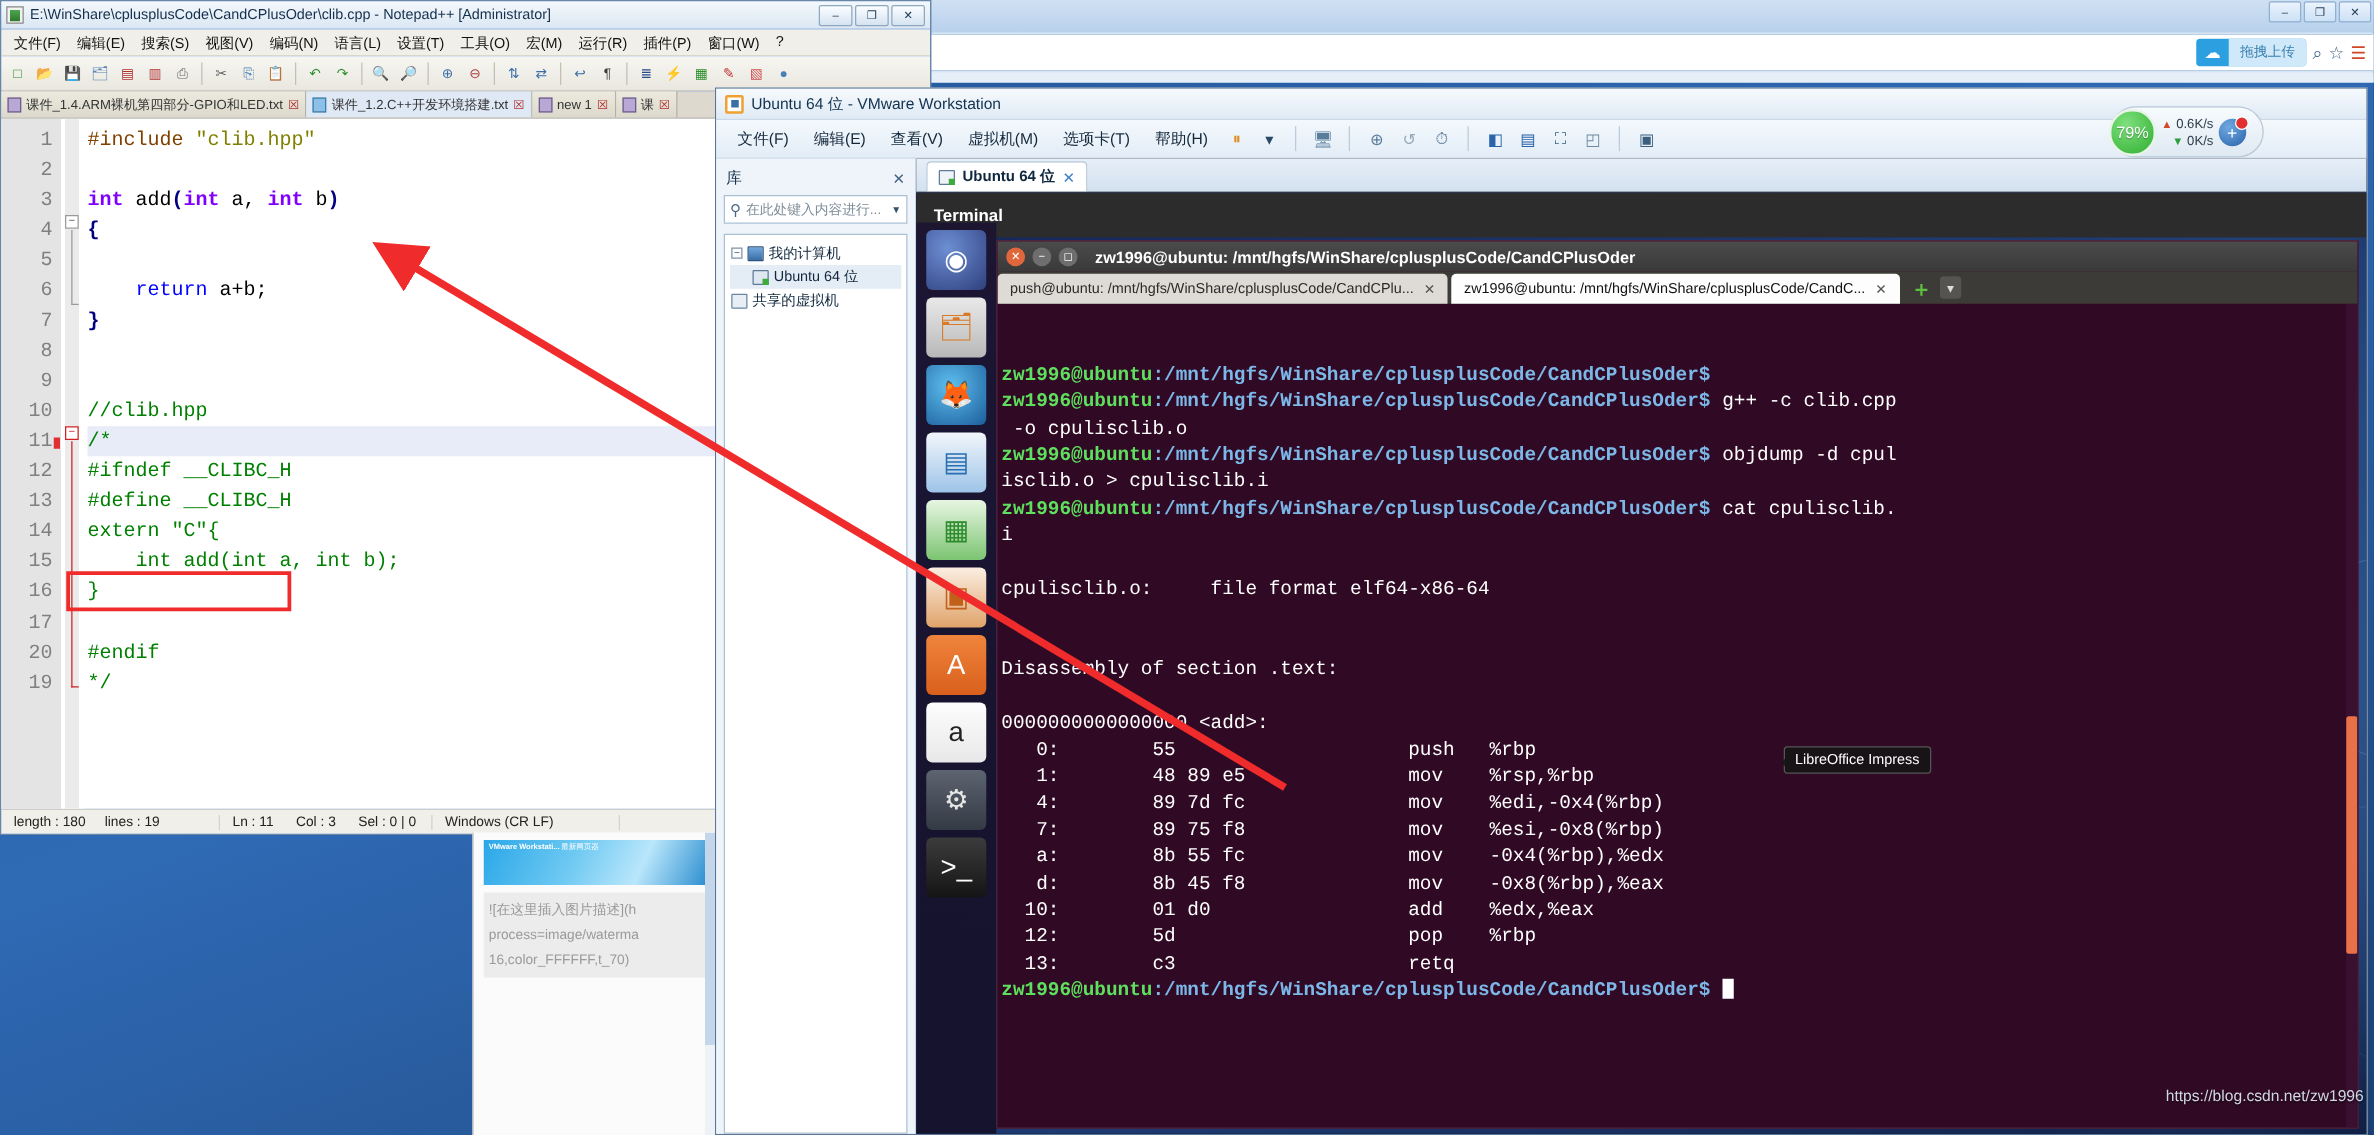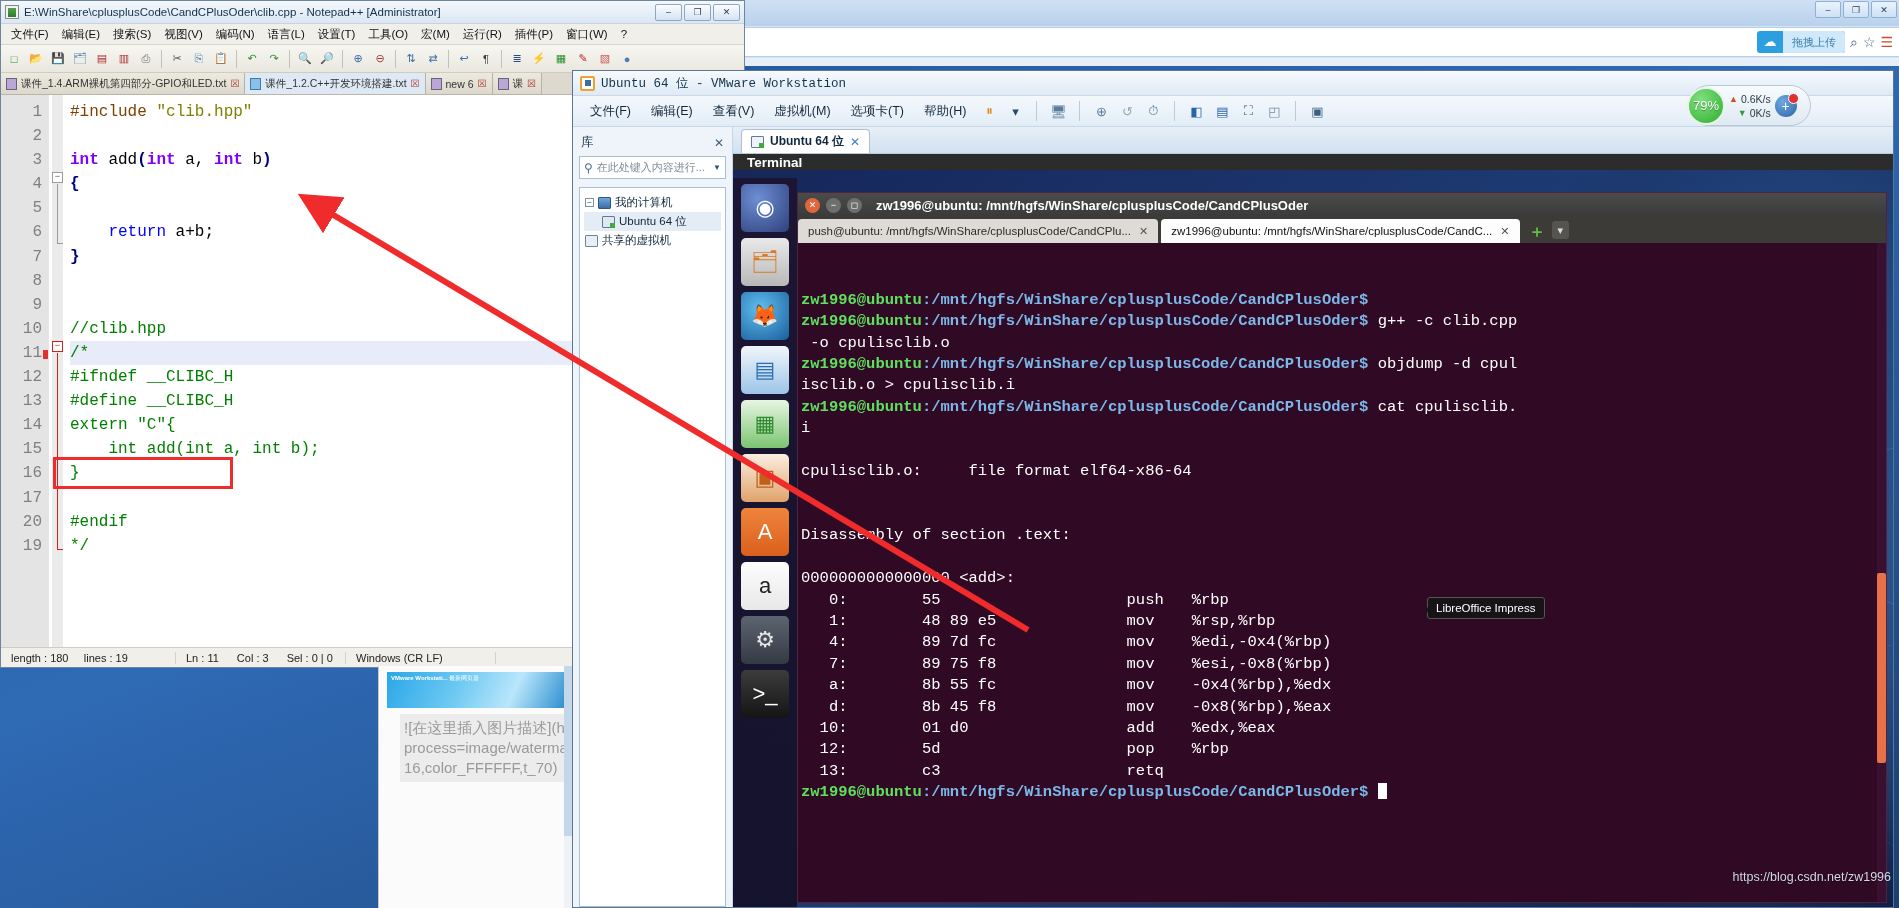--- a/index.html
+++ b/index.html
@@ -189,22 +189,22 @@
     background:linear-gradient(115deg,#2aa7e8 0%,#6ec9f2 40%,#b9e6fb 70%,#2e8fd0 100%);
     position:relative;
   }
   #npp-preview .imgbar .lb1 {
     position:absolute;left:4px;top:3px;font-size:6px;color:#fff;font-weight:bold;line-height:7px;
   }
   #npp-preview .imgbar .lb2 {
     position:absolute;left:62px;top:3px;font-size:6px;color:#fff;line-height:7px;
   }
   #npp-preview .gray {
-    background:#ececec; margin:6px 8px 0 21px; padding:4px 4px;
-    color:#9a9a9a; font-size:15px; line-height:20px; white-space:nowrap; overflow:hidden;
+    background:#ececec; margin:6px 8px 0 8px; padding:4px 4px;
+    color:#9a9a9a; font-size:11px; line-height:20px; white-space:nowrap; overflow:hidden;
   }
   #npp-preview .body {
     margin:18px 8px 0 8px; font-size:12.5px; color:#333; line-height:23px;
     white-space:nowrap; overflow:hidden;
   }
   #npp-prev-scroll {
     position:absolute; right:0; top:0; width:9px; height:100%;
     background:#eef2f7;
   }
   #npp-prev-scroll .th { position:absolute;left:0;top:0;width:9px;height:170px;background:#c3d6ea;}
@@ -218,21 +218,21 @@
   #vm-title {
     height:25px; background:linear-gradient(#f6fafd,#dfeaf5);
     display:flex; align-items:center; gap:6px; padding-left:7px;
     border-bottom:1px solid #cbd9e7;
   }
   #vm-title .vlogo {
     width:15px;height:15px;border:2px solid #f0a030;background:#fff;
     display:flex;align-items:center;justify-content:center;flex:none;border-radius:2px;
   }
   #vm-title .vlogo i { width:6px;height:6px;background:#3a6ea5;display:block;}
-  #vm-title .t { font-size:12.5px; color:#12324f;font-family:Liberation Mono, monospace; }
+  #vm-title .t { font-size:12.5px; color:#12324f; }
   #vm-menubar {
     height:31px; background:linear-gradient(#f3f8fc,#e3edf7);
     display:flex; align-items:center; padding-left:8px; gap:2px;
     border-bottom:1px solid #c8d7e6;
   }
   #vm-menubar .mi { font-size:12.5px; color:#14283c; padding:3px 9px; white-space:nowrap; }
   #vm-menubar .sep { width:1px;height:20px;background:#bccbd9;margin:0 7px; }
   .vtbico { width:24px;height:24px;display:flex;align-items:center;justify-content:center;
     font-size:13px;color:#4a6b8a; flex:none; }
   #vm-body { flex:1; display:flex; min-height:0; }
@@ -286,21 +286,21 @@
     background:
       radial-gradient(circle at 88% 64%, rgba(90,170,255,.55) 0%, rgba(90,170,255,0) 26%),
       radial-gradient(circle at 95% 28%, rgba(70,150,230,.35) 0%, rgba(70,150,230,0) 22%),
       linear-gradient(135deg,#16265a 0%,#1d3a72 45%,#102046 100%);
   }
   .wall-streak {
     position:absolute; background:linear-gradient(90deg,rgba(140,200,255,0),rgba(160,215,255,.55),rgba(140,200,255,0));
     height:1px; transform-origin:left center;
   }
   #unity-topbar {
-    position:absolute; left:0; top:0; right:0; height:16px;
+    position:absolute; left:0; top:0; right:0; height:36px;
     background:#2c2c2c; display:flex; align-items:center;
   }
   #unity-topbar .tt { color:#fff; font-size:13.5px; font-weight:bold; padding-left:14px; }
   #unity-launcher {
     position:absolute; left:0; top:24px; width:64px; bottom:0;
     background:linear-gradient(180deg,rgba(28,20,48,.93),rgba(20,16,40,.93));
   }
   .lnch {
     width:48px;height:48px;margin:6px auto 4px auto;border-radius:5px;
     display:flex;align-items:center;justify-content:center;position:relative;
@@ -508,21 +508,21 @@
         <span>课件_1.4.ARM裸机第四部分-GPIO和LED.txt</span>
         <span class="cx">☒</span>
       </div>
       <div class="ntab active">
         <span class="di"></span>
         <span>课件_1.2.C++开发环境搭建.txt</span>
         <span class="cx">☒</span>
       </div>
       <div class="ntab">
         <span class="di"></span>
-        <span>new 6</span>
+        <span>new 1</span>
         <span class="cx">☒</span>
       </div>
       <div class="ntab">
         <span class="di"></span>
         <span>课</span>
         <span class="cx">☒</span>
       </div>
     </div>
 
   <div id="npp-editor">

